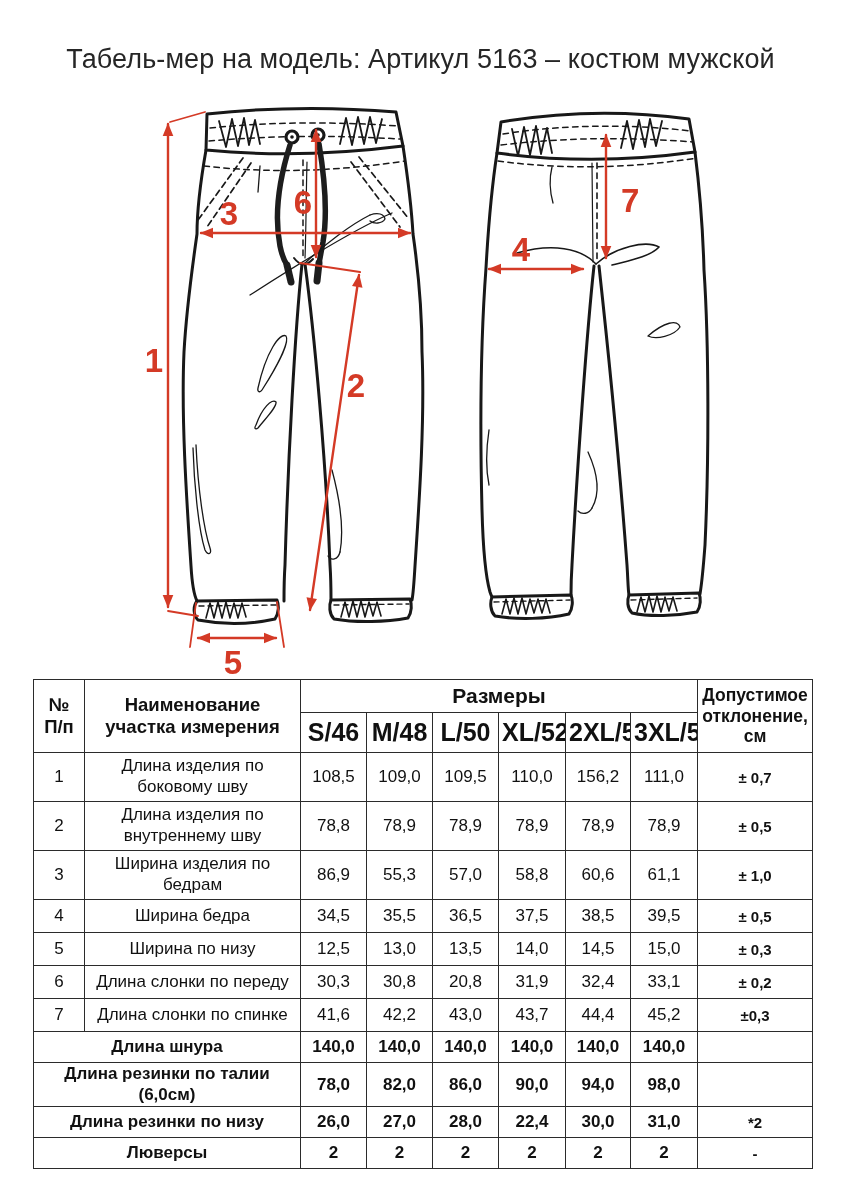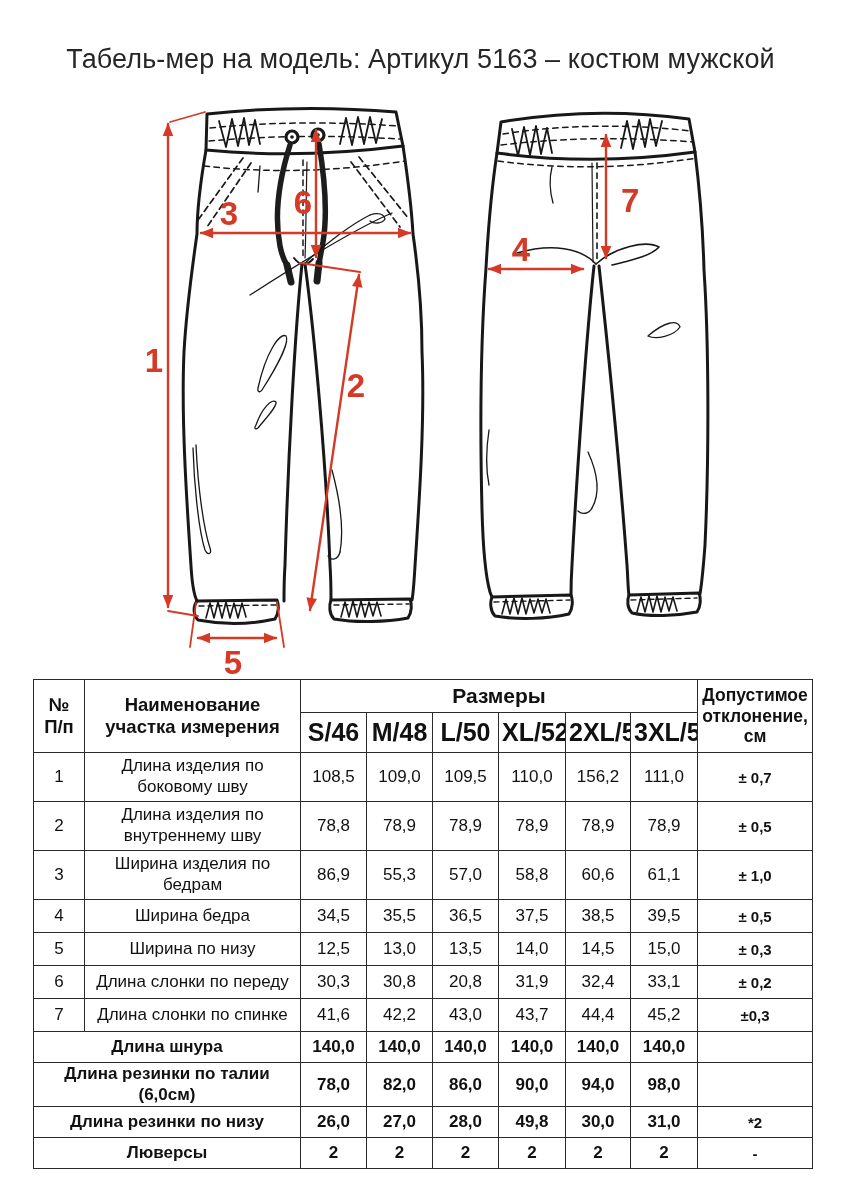--- a/index.html
+++ b/index.html
@@ -322,21 +322,21 @@
           <td class="col-val">90,0</td>
           <td class="col-val">94,0</td>
           <td class="col-val">98,0</td>
           <td class="col-tol"></td>
         </tr>
         <tr class="summary">
           <td class="col-name" colspan="2">Длина резинки по низу</td>
           <td class="col-val">26,0</td>
           <td class="col-val">27,0</td>
           <td class="col-val">28,0</td>
-          <td class="col-val">49,8</td>
+          <td class="col-val">22,4</td>
           <td class="col-val">30,0</td>
           <td class="col-val">31,0</td>
           <td class="col-tol">*2</td>
         </tr>
         <tr class="summary">
           <td class="col-name" colspan="2">Люверсы</td>
           <td class="col-val">2</td>
           <td class="col-val">2</td>
           <td class="col-val">2</td>
           <td class="col-val">2</td>

